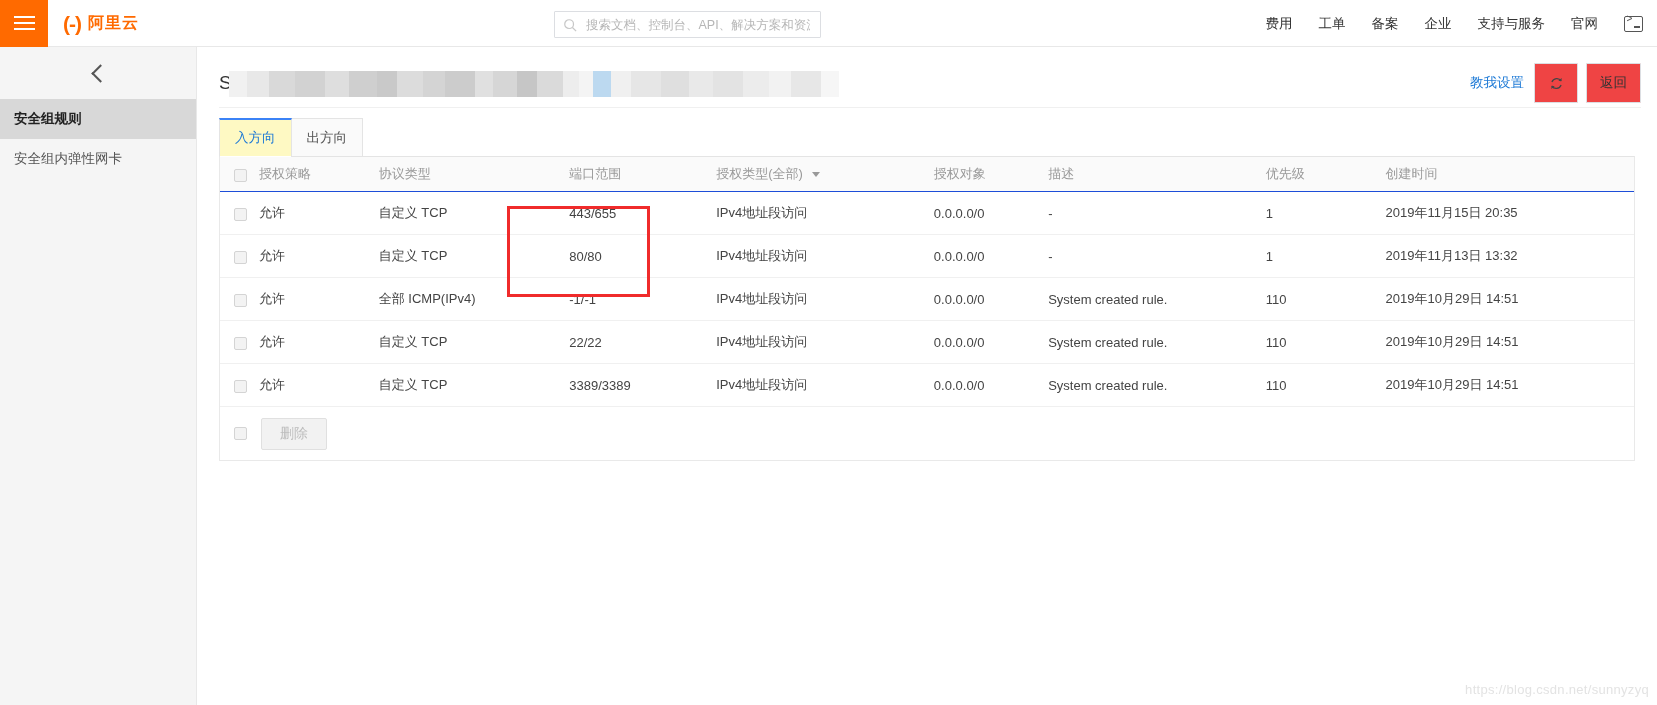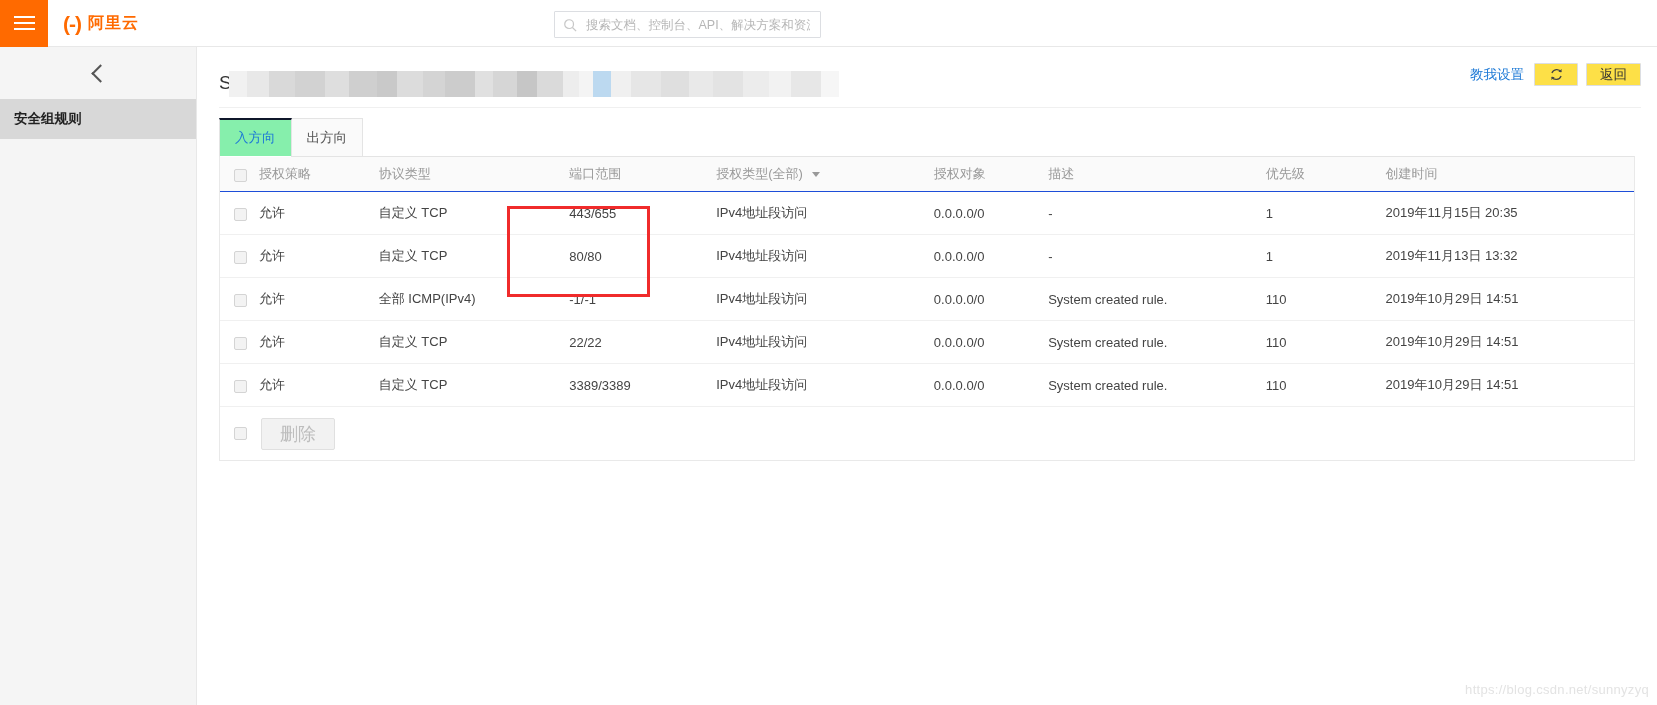--- a/index.html
+++ b/index.html
@@ -253,24 +253,24 @@
   }
   .link-setup {
     color: #1e7ad6;
     font-size: 13.5px;
     text-decoration: none;
     cursor: pointer;
     margin-right: 10px;
     white-space: nowrap;
   }
   .btn {
-    height: 23px;
+    height: 40px;
     min-width: 44px;
     border: 1px solid #dcdee2;
-    background: #fde047;
+    background: #ef4444;
     color: #333;
     font-size: 13.5px;
     display: flex;
     align-items: center;
     justify-content: center;
     cursor: pointer;
     box-sizing: border-box;
     padding: 0 13px;
     font-family: "Liberation Sans", "DejaVu Sans", sans-serif;
     border-radius: 1px;
@@ -307,23 +307,23 @@
     color: #555;
     background: #fafafa;
     border: 1px solid #e4e4e4;
     border-bottom: none;
     box-sizing: border-box;
     cursor: pointer;
     position: relative;
   }
   .tab + .tab { border-left: none; }
   .tab.active {
-    background: #86efac;
+    background: #fef9c3;
     color: #1e7ad6;
-    border-top: 2px solid #0f172a;
+    border-top: 2px solid #3b82f6;
   }
   .tab.active::after {
     content: "";
     position: absolute;
     left: 0; right: 0; bottom: -1px;
     height: 1px;
     background: #ffffff;
   }
 
   
@@ -391,21 +391,21 @@
     box-sizing: border-box;
     border-top: 1px solid #f0f0f0;
   }
   .btn-del {
     margin-left: 14px;
     height: 30px;
     padding: 0 18px;
     border: 1px solid #e0e0e0;
     background: #f2f2f2;
     color: #bdbdbd;
-    font-size: 18px;
+    font-size: 14px;
     display: flex;
     align-items: center;
     justify-content: center;
     border-radius: 2px;
     cursor: not-allowed;
     font-family: "Liberation Sans", "DejaVu Sans", sans-serif;
   }
 
   
   .annotation-box {
@@ -442,28 +442,40 @@
   </div>
 
   <div class="search-wrap">
     <svg class="search-icon" viewBox="0 0 16 16">
       <circle cx="7" cy="7" r="5" fill="none" stroke="#999" stroke-width="1.4"></circle>
       <line x1="10.8" y1="10.8" x2="15" y2="15" stroke="#999" stroke-width="1.4"></line>
     </svg>
     <input class="search-input" type="text" placeholder="搜索文档、控制台、API、解决方案和资源" style="">
   </div>
 
+  <div class="topnav">
+    <a>费用</a>
+    <a>工单</a>
+    <a>备案</a>
+    <a>企业</a>
+    <a>支持与服务</a>
+    <a>官网</a>
+    <span class="console-icon"></span>
+  </div>
 </div>
 
 <div class="sidebar">
   <div class="sidebar-collapse">
     <span class="chev-left"></span>
   </div>
   <div class="side-item active">
     <span>安全组规则</span>
+  </div>
+  <div class="side-item">
+    <span>安全组内弹性网卡</span>
   </div>
 </div>
 
 <div class="side-handle">
   <span class="chev-right"></span>
 </div>
 
 <div class="main">
 
   <div class="page-head">

